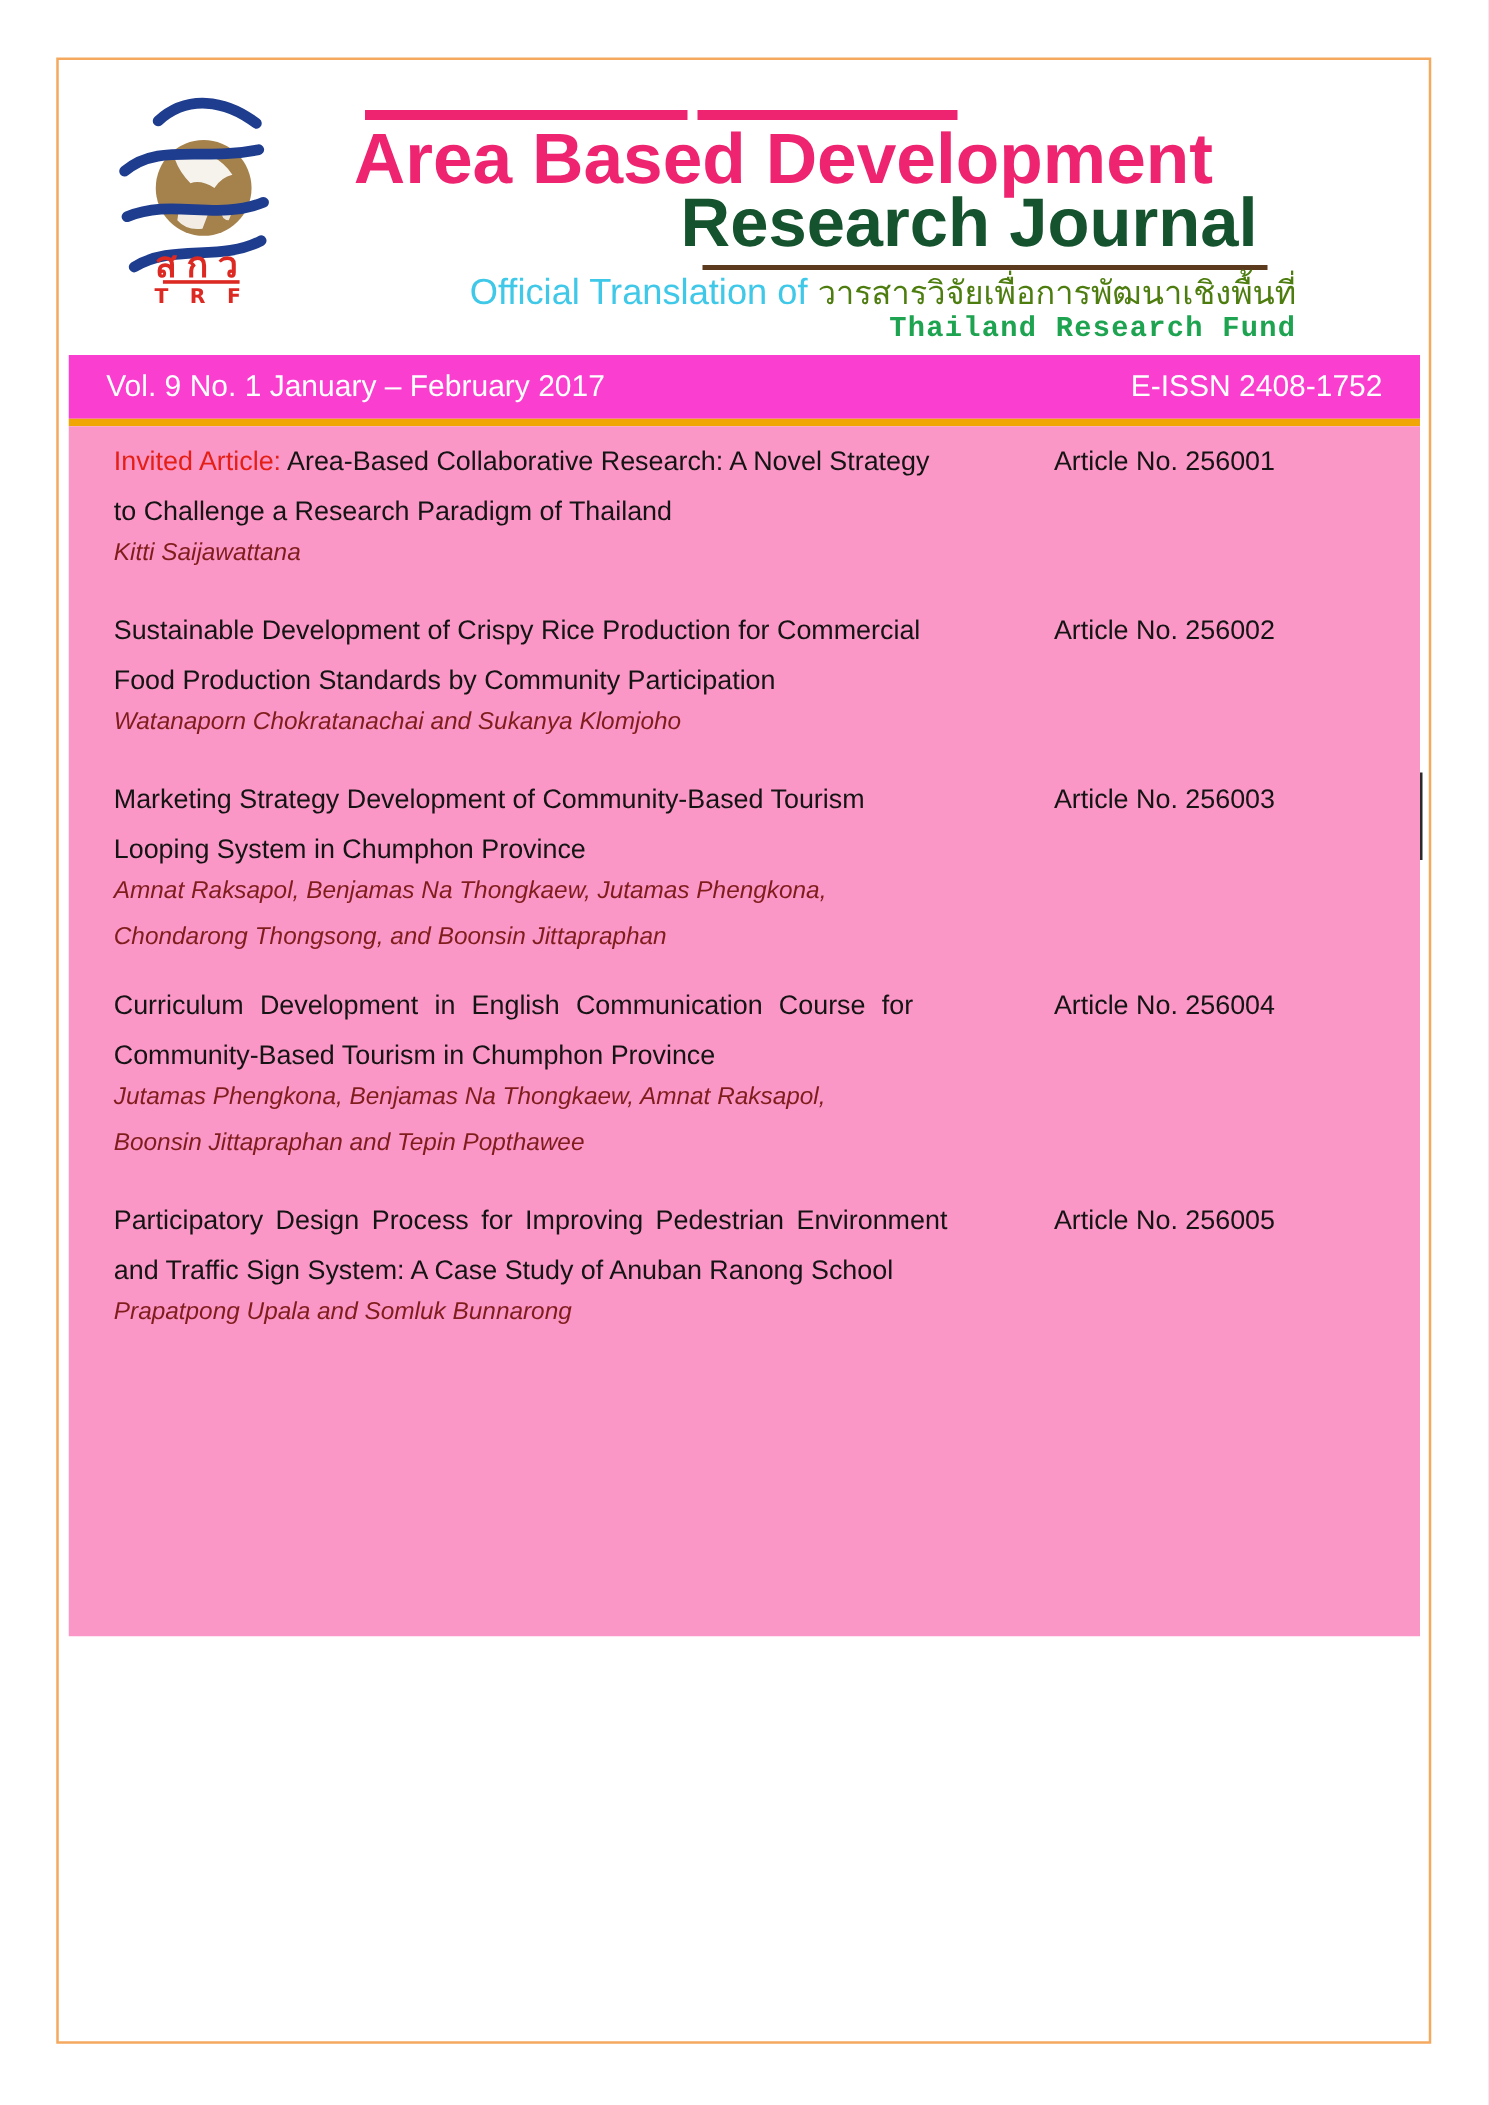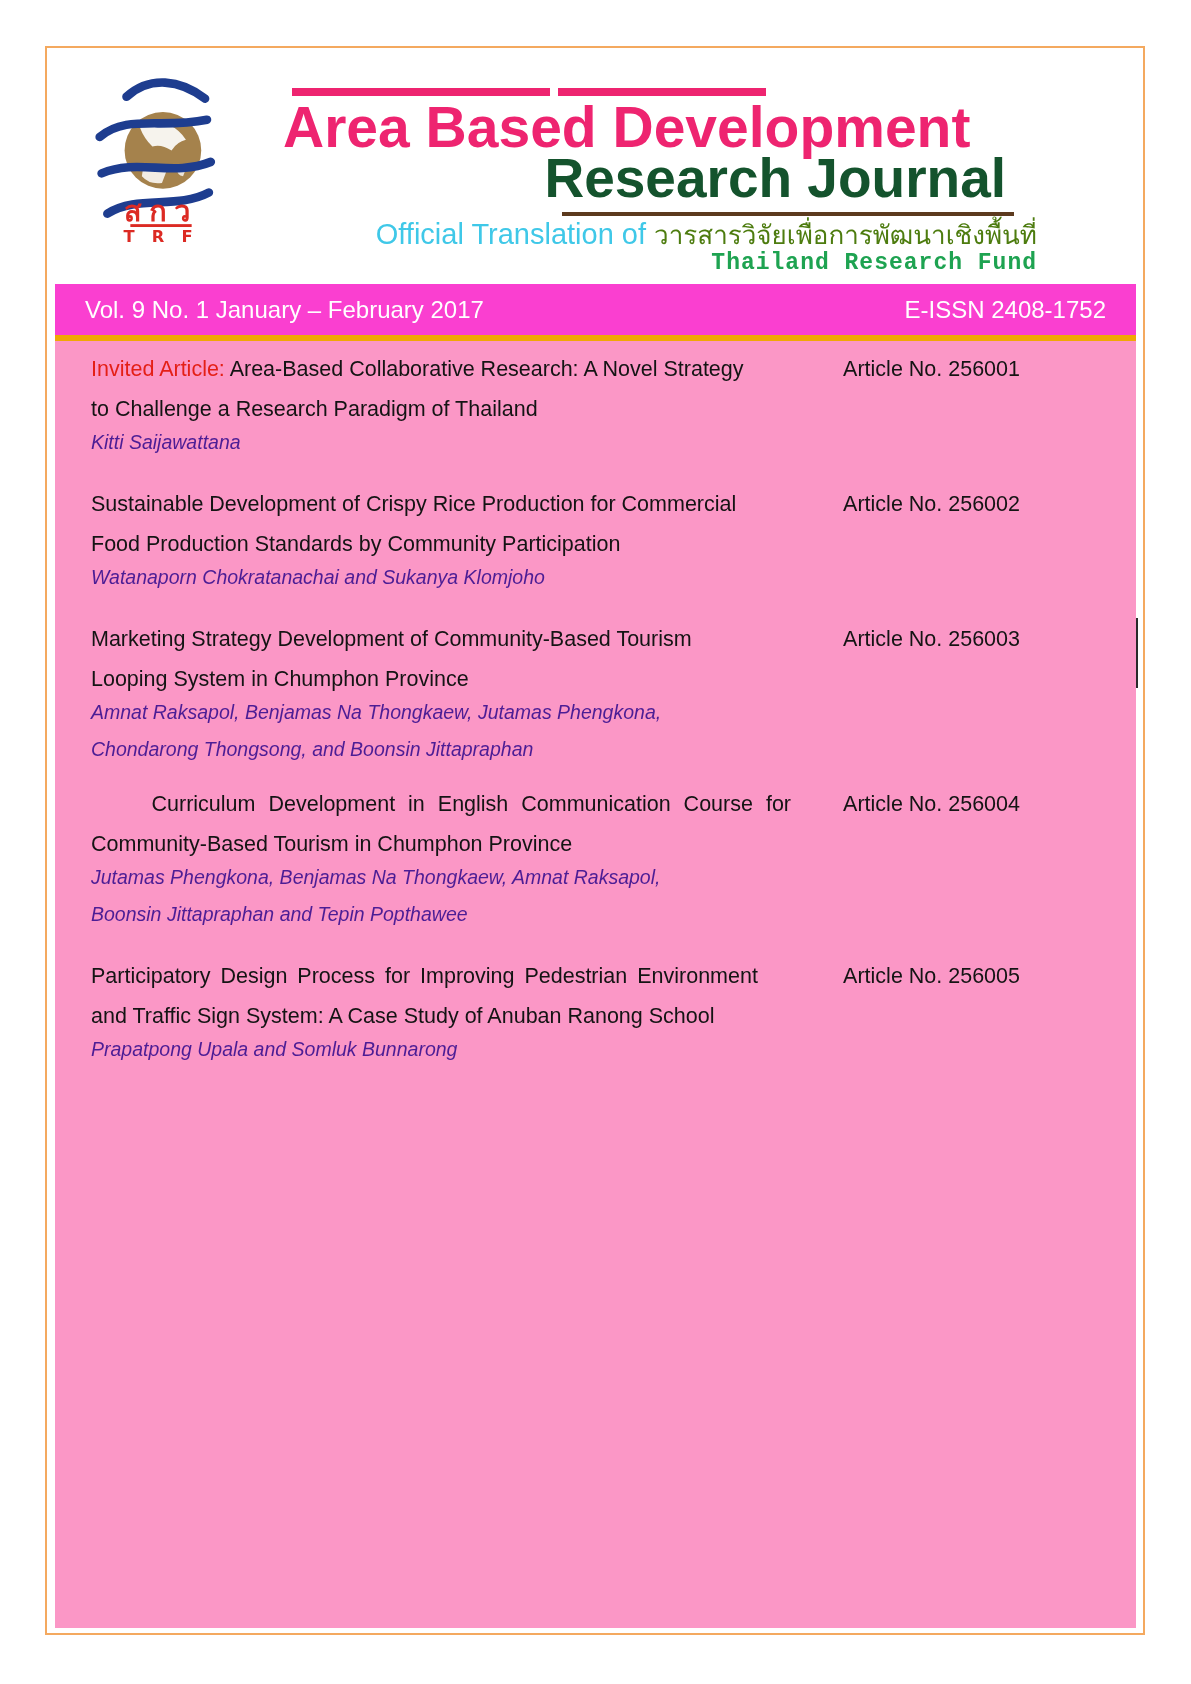--- a/index.html
+++ b/index.html
@@ -51,37 +51,37 @@
     background:#FA3FD0;color:#ffffff;
     display:flex;align-items:center;justify-content:space-between;
     padding:0 30px 0 30px;font-size:24px;gap:36px;
   }
   .gold-line{
     position:absolute;left:55px;top:335px;width:1081px;height:6px;background:#F0A705;
   }
 
   
   .pink-body{
-    position:absolute;left:55px;top:341px;width:1081px;height:1287px;
+    position:absolute;left:55px;top:341px;width:1081px;height:968px;
     background:#FB97C6;padding:8px 116px 0 36px;
   }
   .article{position:relative;margin-bottom:23px;}
   .article:nth-child(3){margin-bottom:16px;}
   .article-title{max-width:700px;color:#141414;}
   .title-line{font-size:21.5px;line-height:40px;white-space:nowrap;}
-  .article:nth-child(4) .title-line:first-child{word-spacing:7px;text-align:right;}
+  .article:nth-child(4) .title-line:first-child{word-spacing:7px;}
   .article:nth-child(5) .title-line:first-child{word-spacing:4px;}
   .label-red{color:#E41F16;}
   .article-no{
     position:absolute;right:0;top:0;font-size:21.5px;line-height:40px;
     color:#141414;white-space:nowrap;margin-left:40px;
   }
   .article-authors{margin-top:-5px;}
   .author-line{
-    font-style:italic;font-size:19.5px;line-height:37px;color:#4c1d95;white-space:nowrap;
+    font-style:italic;font-size:19.5px;line-height:37px;color:#7f1d1d;white-space:nowrap;
   }
 
   .cursor-mark{
     position:absolute;left:1136px;top:618px;width:2px;height:70px;background:#2a2a2a;
   }
 </style>
 </head>
 <body>
 
 <div class="frame"></div>

